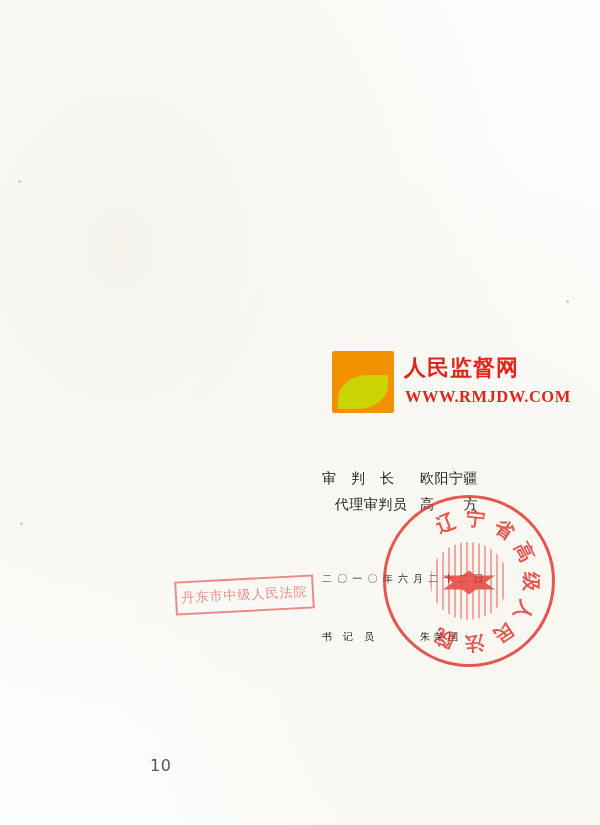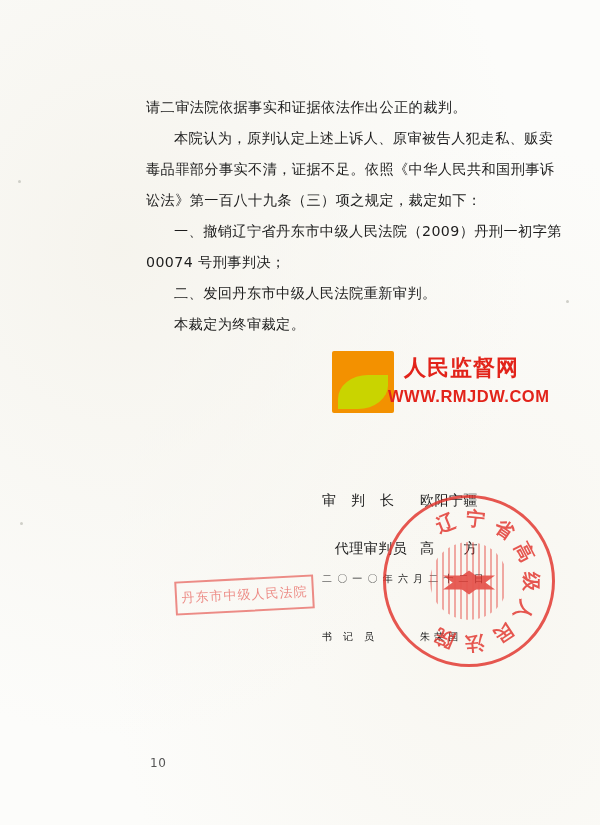--- a/index.html
+++ b/index.html
@@ -74,45 +74,44 @@
     left: 72px;
     top: 2px;
     font-size: 22px;
     font-weight: bold;
     color: #e2231a;
     letter-spacing: 1px;
     font-family: Liberation Sans, sans-serif;
   }
   .logo-url {
     position: absolute;
-    left: 56px;
+    left: 73px;
     top: 36px;
     font-size: 16.5px;
     font-weight: bold;
     color: #e2231a;
     letter-spacing: 0.5px;
-    font-family: Liberation Sans, sans-serif;
+    font-family: Liberation Serif, serif;
   }
   
   .sig-block {
     position: absolute;
     left: 322px;
     top: 465px;
     width: 240px;
     font-size: 14px;
     line-height: 26px;
     color: #1c1c1c;
     letter-spacing: 0.5px;
   }
   .sig-row {
     display: block;
     white-space: nowrap;
     position: relative;
     height: 26px;
-    margin-top: 22px;
   }
   .sig-role {
     display: inline-block;
     width: 98px;
   }
   .sig-role.wide {
     width: 98px;
     text-align: center;
   }
   .sig-name {
@@ -242,51 +241,41 @@
     line-height: 30px;
     text-align: center;
     letter-spacing: 1px;
     overflow: hidden;
     white-space: nowrap;
   }
   .page-number {
     position: absolute;
     left: 150px;
     top: 756px;
-    font-size: 12px;
+    font-size: 16px;
     color: #555;
     letter-spacing: 0.5px;
   }
   .edge-mark {
     position: absolute;
     width: 3px;
     height: 3px;
     background: #cfcfc8;
     border-radius: 50%;
   }
 </style>
 </head>
 <body>
 
 <div class="page">
 
   <div class="edge-mark" style="left:18px; top:180px;"></div>
   <div class="edge-mark" style="left:20px; top:522px;"></div>
   <div class="edge-mark" style="left:566px; top:300px;"></div>
 
-  <div class="doc-body">
-    <p>请二审法院依据事实和证据依法作出公正的裁判。</p>
-    <p class="indent">本院认为，原判认定上述上诉人、原审被告人犯走私、贩卖</p>
-    <p>毒品罪部分事实不清，证据不足。依照《中华人民共和国刑事诉</p>
-    <p>讼法》第一百八十九条（三）项之规定，裁定如下：</p>
-    <p class="indent">一、撤销辽宁省丹东市中级人民法院（2009）丹刑一初字第</p>
-    <p>00074 号刑事判决；</p>
-    <p class="indent">二、发回丹东市中级人民法院重新审判。</p>
-    <p class="indent">本裁定为终审裁定。</p>
-  </div>
 
   <div class="logo-block">
     <div class="logo-mark">
       <div class="leaf"></div>
     </div>
     <div class="logo-text">人民监督网</div>
     <div class="logo-url">WWW.RMJDW.COM</div>
   </div>
 
   <div class="sig-block">

